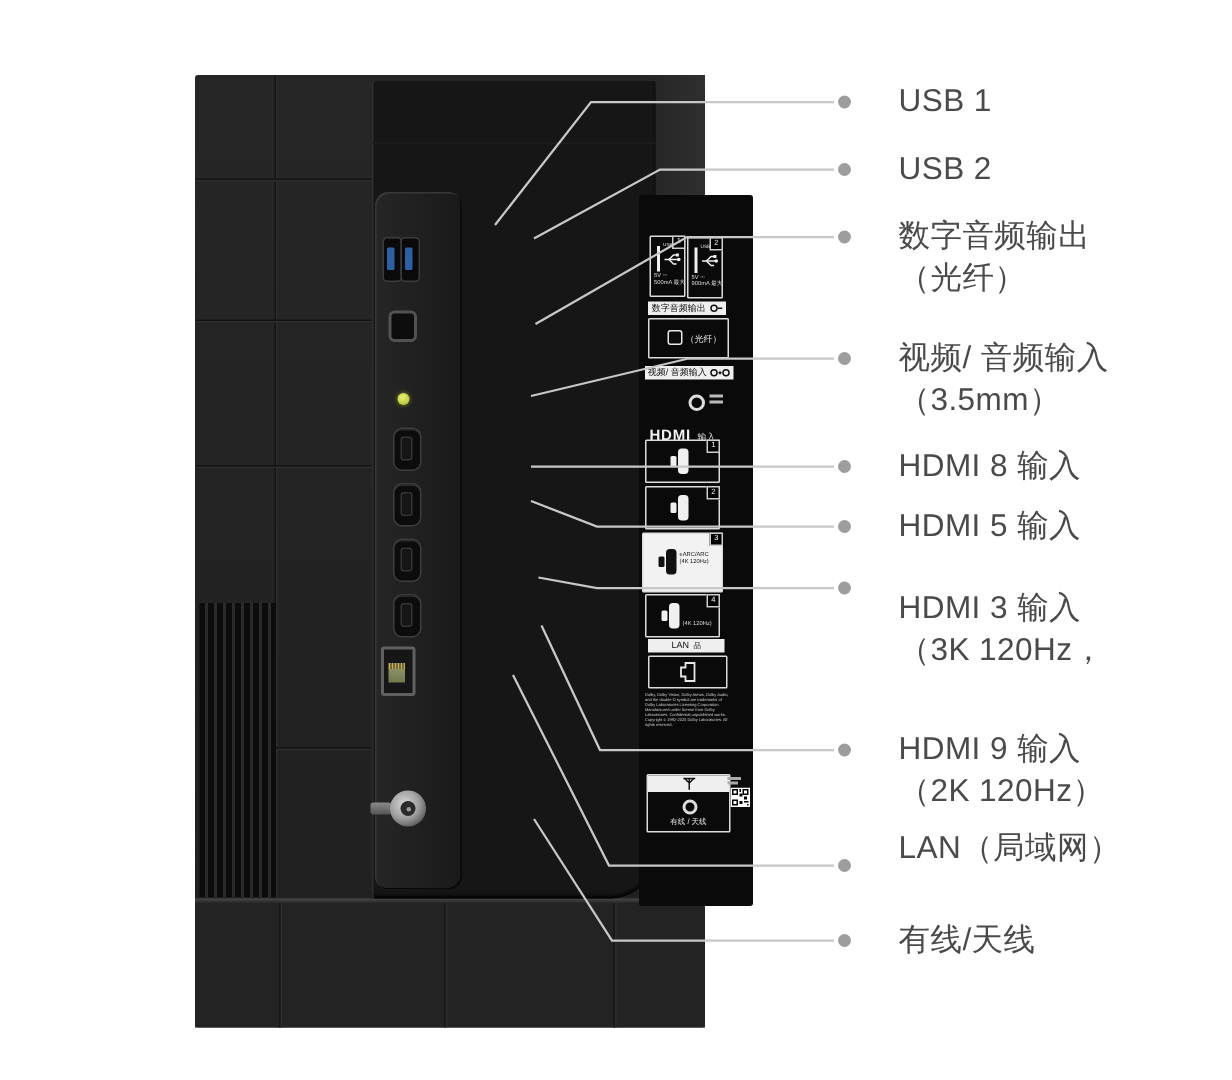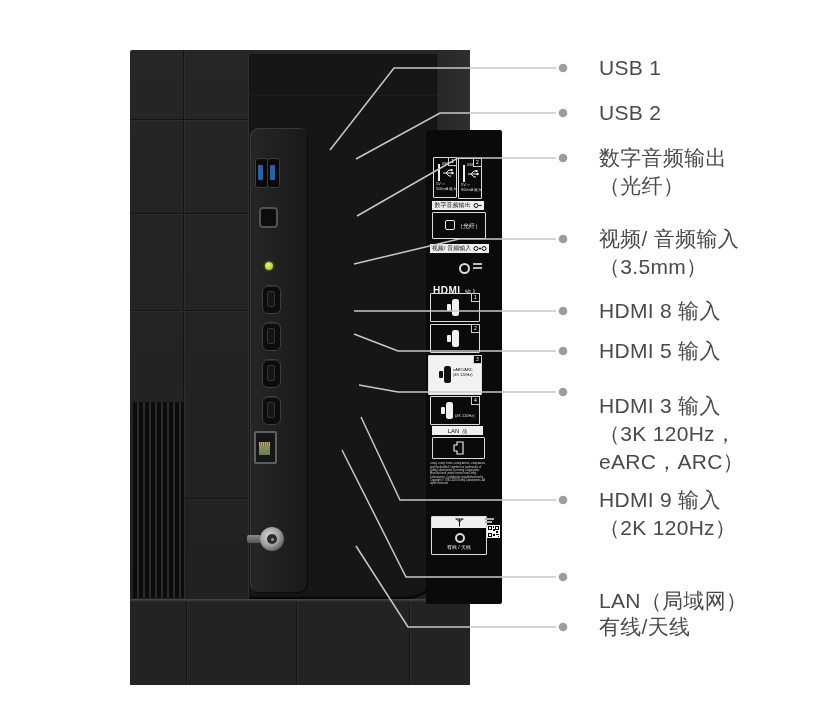--- a/index.html
+++ b/index.html
@@ -309,26 +309,25 @@
   </div>
   <div class="callout" style="top:297px">
     <div>HDMI 8 输入</div>
   </div>
   <div class="callout" style="top:337px">
     <div>HDMI 5 输入</div>
   </div>
   <div class="callout" style="top:392px">
     <div>HDMI 3 输入</div>
     <div>（3K 120Hz，</div>
-    <div>eARC，ARC）</div>
   </div>
   <div class="callout" style="top:486px">
     <div>HDMI 9 输入</div>
     <div>（2K 120Hz）</div>
   </div>
-  <div class="callout" style="top:587px">
+  <div class="callout" style="top:552px">
     <div>LAN（局域网）</div>
   </div>
   <div class="callout" style="top:613px">
     <div>有线/天线</div>
   </div>
 
 </div>
 
 </body></html>

